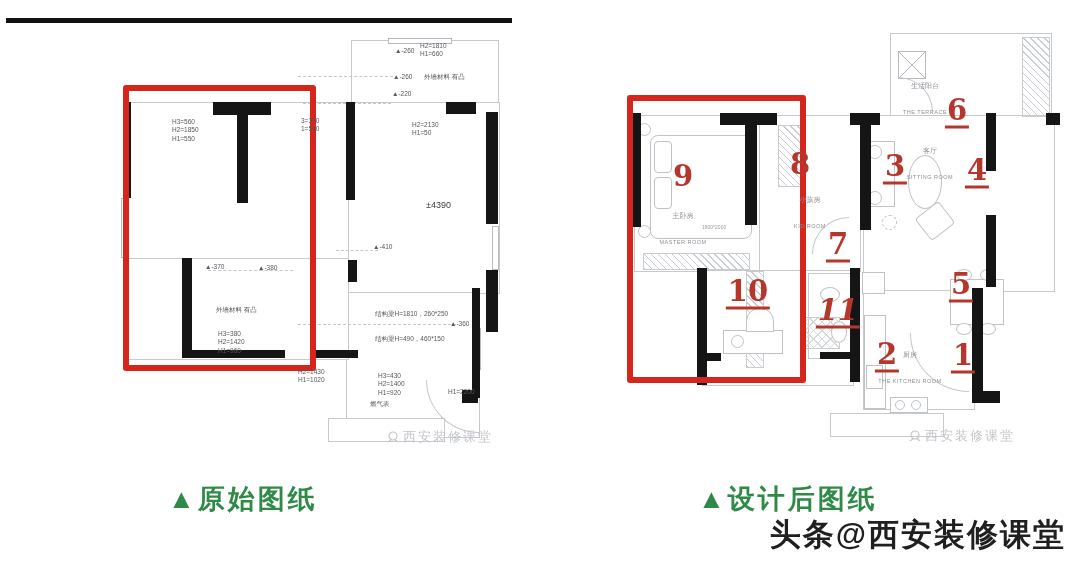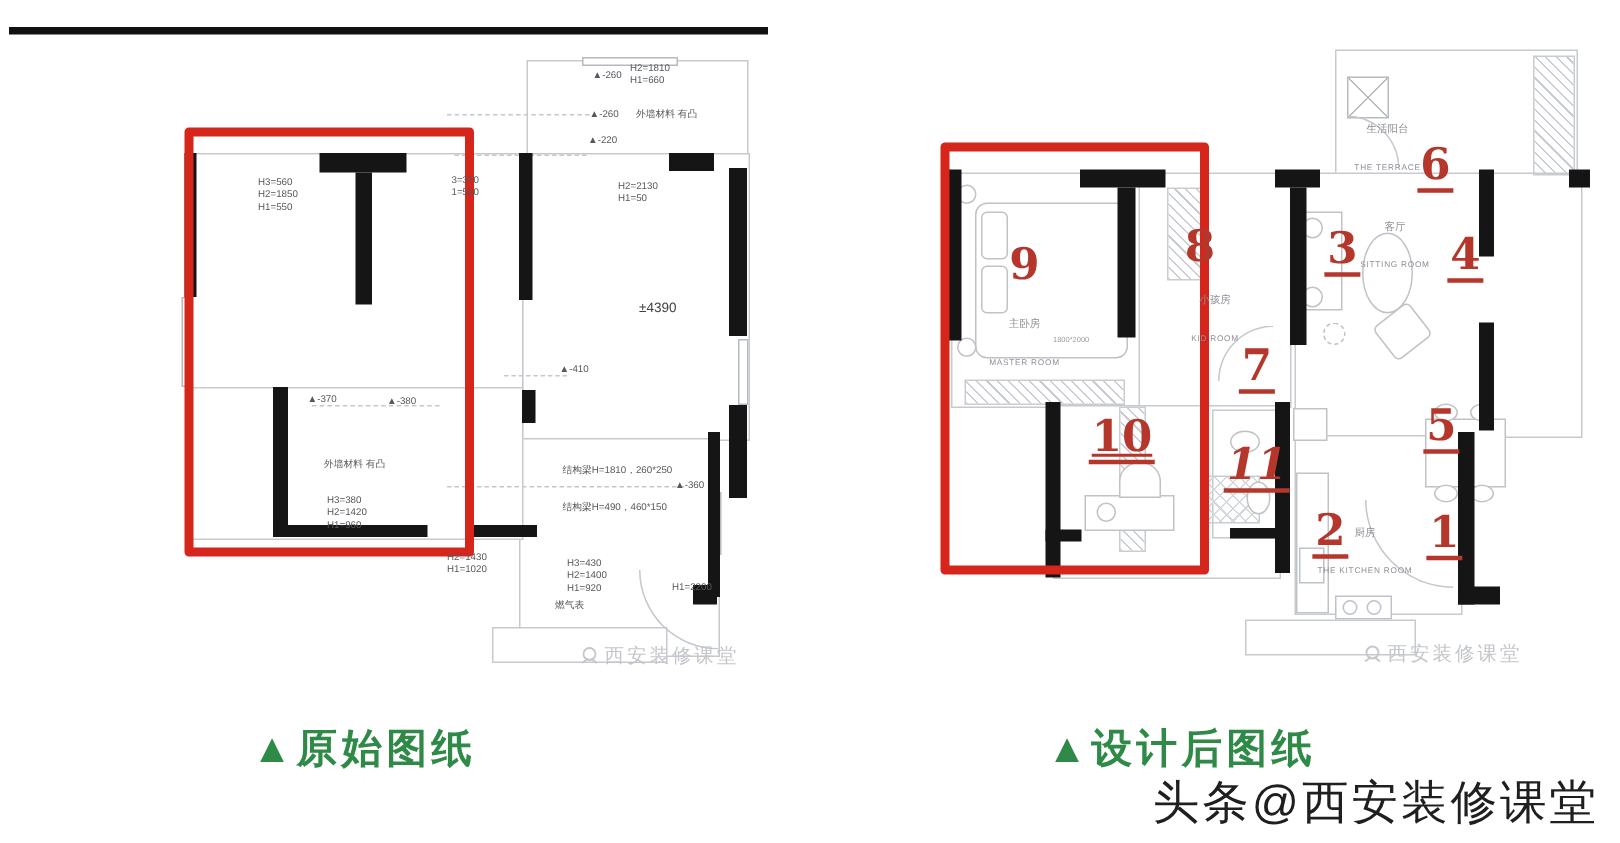--- a/index.html
+++ b/index.html
@@ -33,21 +33,21 @@
   .ann{position:absolute;font-size:6.5px;line-height:1.3;color:#55585c;white-space:pre-line;}
   .ann.big{font-size:9px;color:#3e4145;}
   .roomlab{position:absolute;transform:translate(-50%,0);text-align:center;color:#8d9095;
            white-space:pre-line;}
   .roomlab .cn{font-size:7px;display:block;}
   .roomlab .en{font-size:5.5px;display:block;letter-spacing:.5px;}
   .wmark{position:absolute;color:#c3c6ca;font-size:13px;letter-spacing:2px;white-space:nowrap;}
   .wmark svg{vertical-align:-3px;margin-right:3px;}
   .caption{position:absolute;color:#2f8a47;font-weight:bold;font-size:27px;letter-spacing:3px;
            white-space:nowrap;}
-  .byline{position:absolute;right:14px;top:514px;color:#1f1f1f;font-weight:normal;font-size:31px;
+  .byline{position:absolute;right:14px;top:514px;color:#1f1f1f;font-weight:bold;font-size:31px;
           letter-spacing:2px;text-shadow:1px 1px 0 #fff;white-space:nowrap;margin-left:20px;}
   .toprule{position:absolute;left:6px;top:18px;width:506px;height:5px;background:#111;}
   .tinysize{position:absolute;font-size:5px;color:#9a9da1;}
 </style>
 </head>
 <body>
 
 <div id="screen">
 
   <div class="toprule"></div>
@@ -227,21 +227,21 @@
 
     <span class="marker" style="left:365px;top:332px;">1</span>
     <span class="marker" style="left:289px;top:331px;">2</span>
     <span class="marker" style="left:297px;top:143px;">3</span>
     <span class="marker" style="left:379px;top:147px;">4</span>
     <span class="marker" style="left:363px;top:261px;">5</span>
     <span class="marker" style="left:359px;top:87px;">6</span>
     <span class="marker" style="left:240px;top:221px;">7</span>
     <span class="marker nu" style="left:202px;top:140px;">8</span>
     <span class="marker nu" style="left:85px;top:152px;">9</span>
-    <span class="marker" style="left:150px;top:268px;text-decoration:underline;">10</span>
+    <span class="marker" style="left:150px;top:268px;">10</span>
     <span class="marker" style="left:240px;top:287px;font-style:italic;">11</span>
 
     <span class="wmark" style="left:310px;top:402px;">
       <svg width="14" height="14" viewBox="0 0 14 14">
         <circle cx="7" cy="6" r="4" fill="none" stroke="#c3c6ca" stroke-width="1.2"></circle>
         <path d="M2 12 L6 9 M12 12 L8 9" stroke="#c3c6ca" stroke-width="1.2" fill="none"></path>
       </svg><span>西安装修课堂</span>
     </span>
   </div>
 

